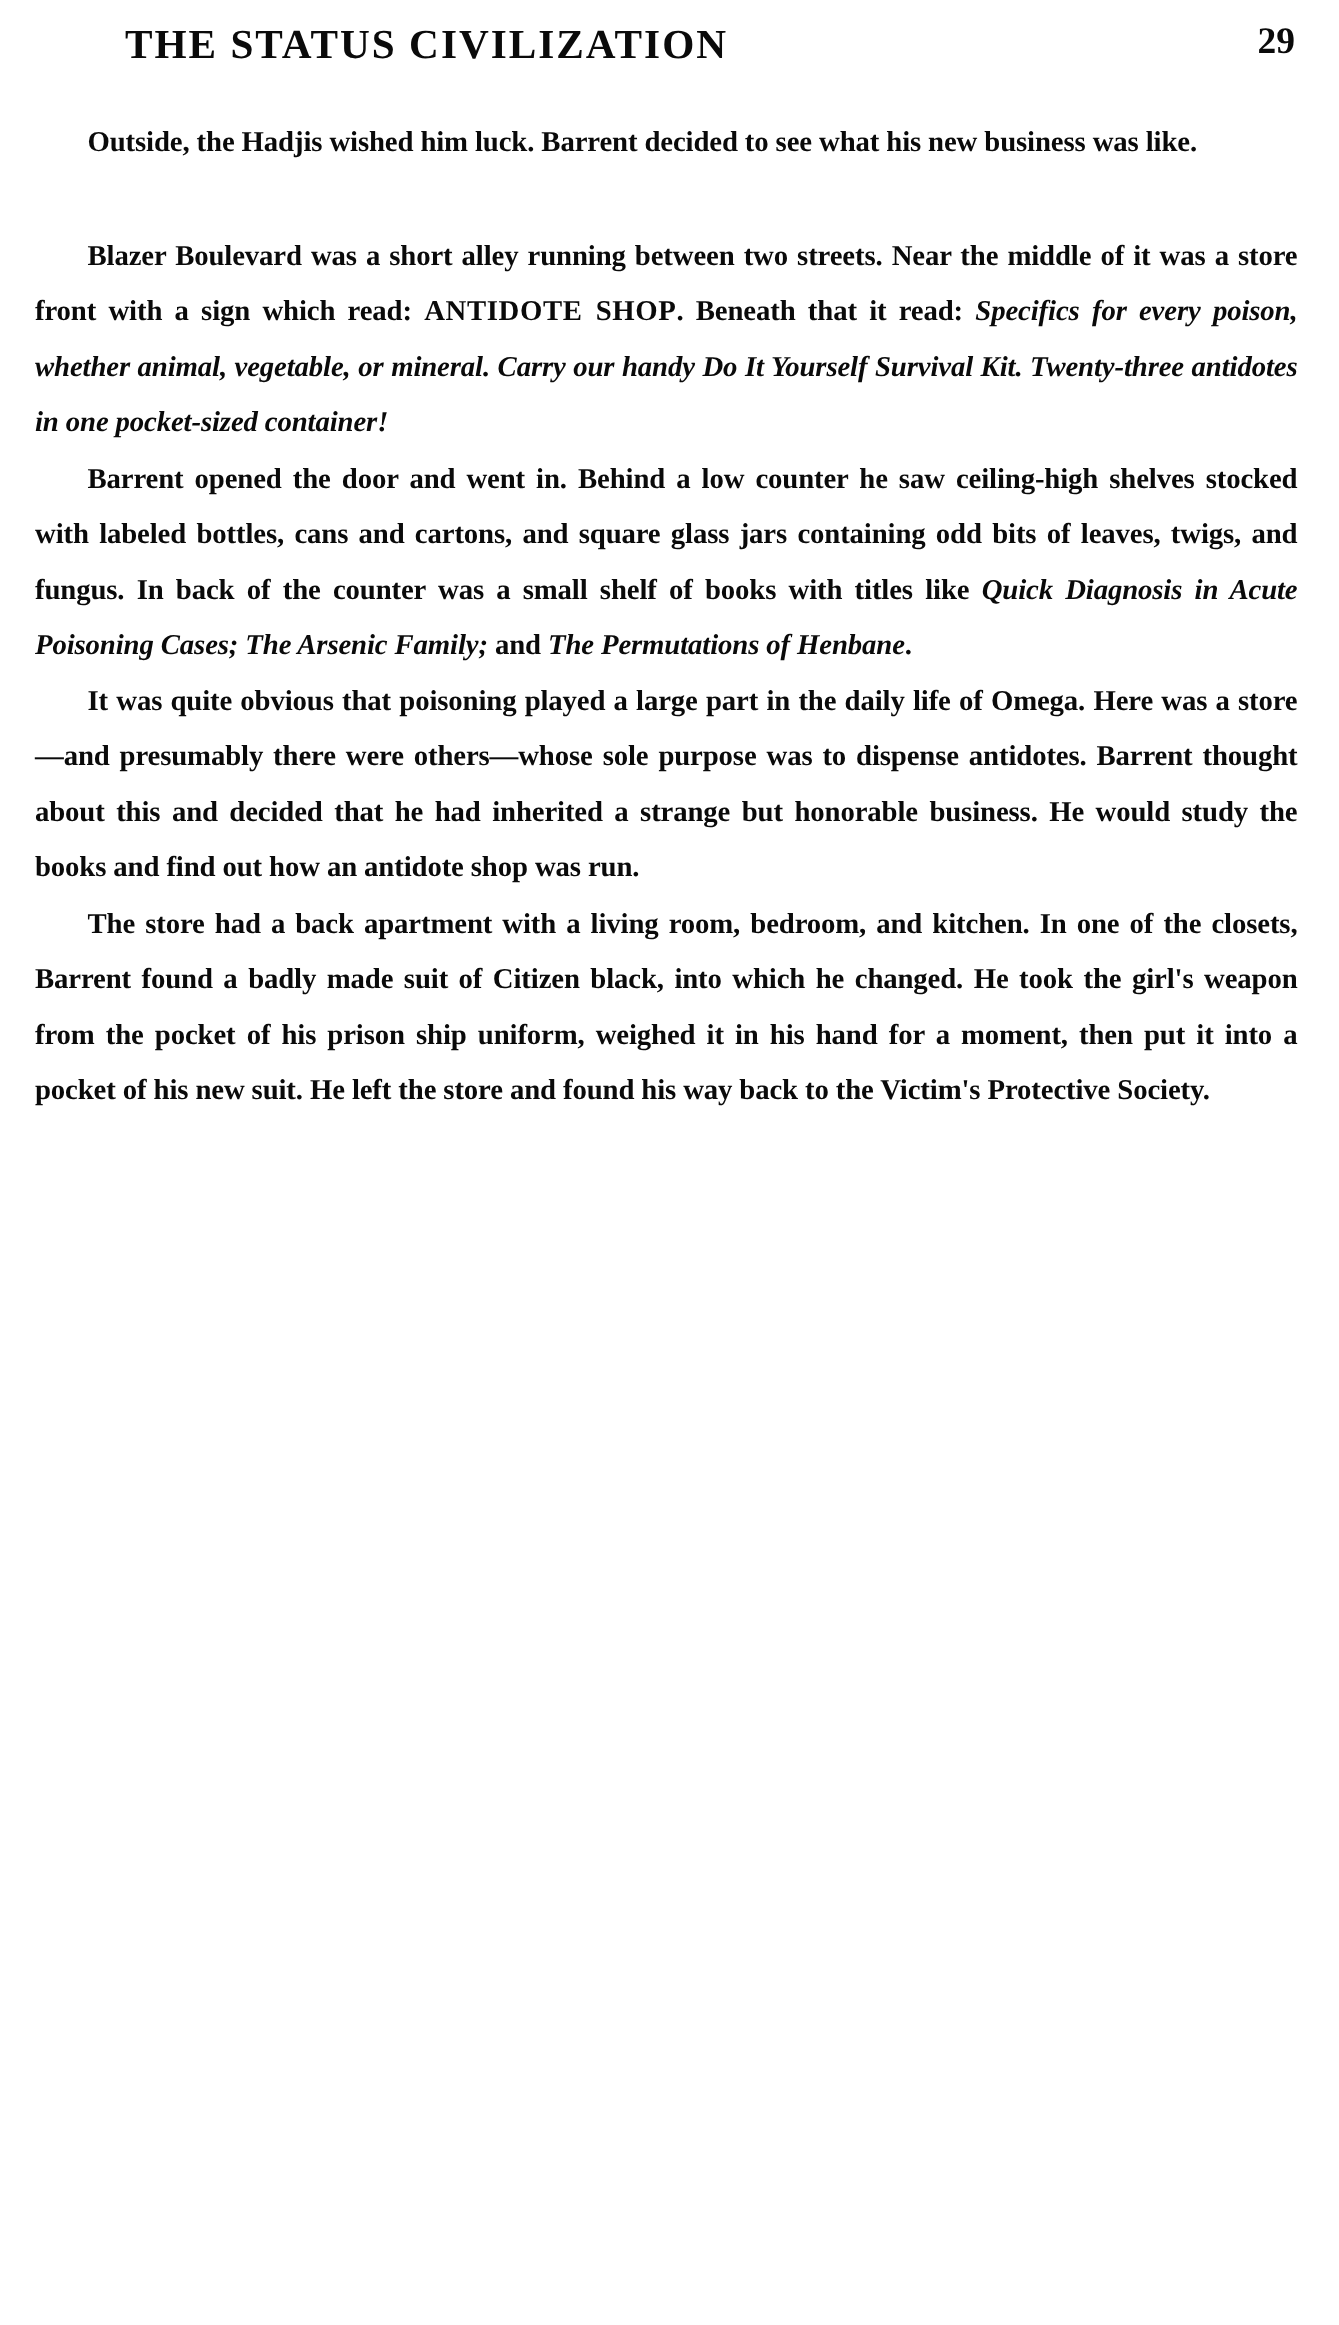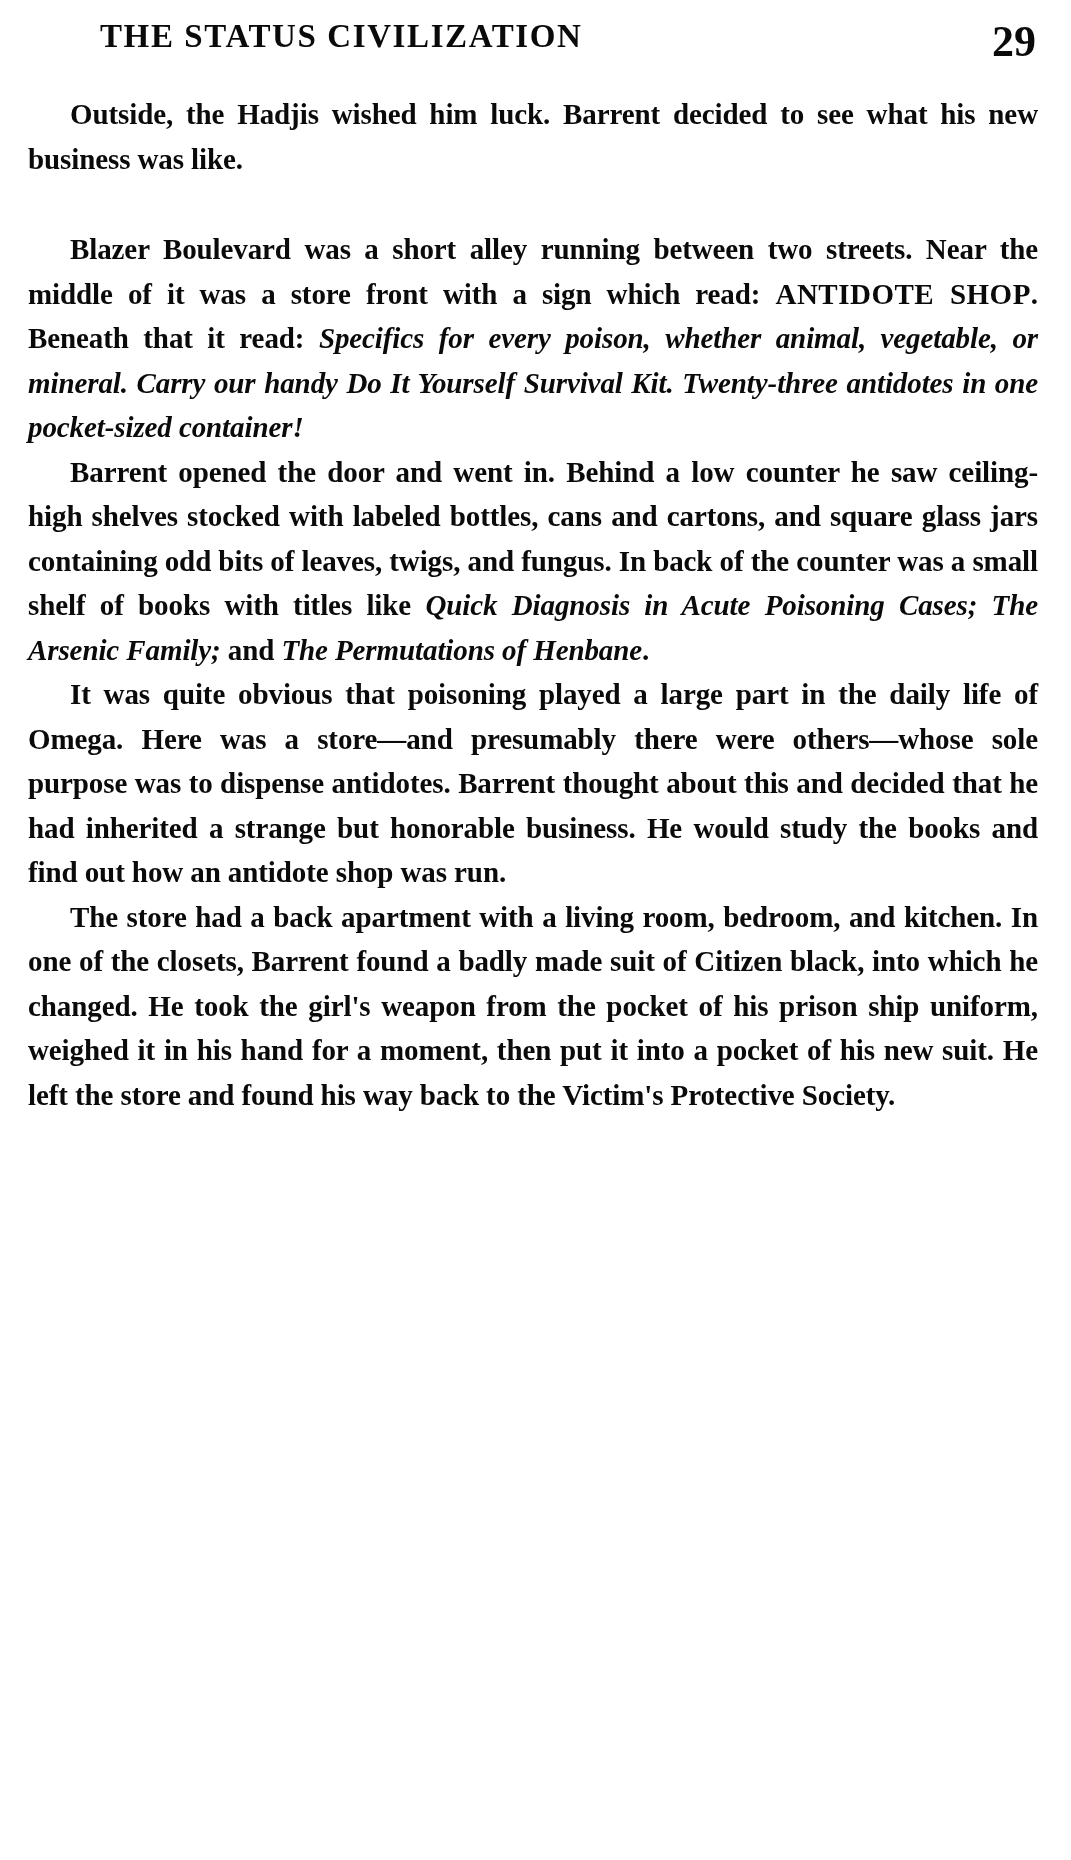--- a/index.html
+++ b/index.html
@@ -37,34 +37,34 @@
     font-family: "Liberation Serif", serif;
     font-size: 33px;
     font-weight: bold;
     letter-spacing: 1.6px;
     white-space: nowrap;
   }
   .page-number {
     position: absolute;
     right: 35px;
     top: 16px;
-    font-size: 44px;
+    font-size: 30px;
     font-weight: bold;
     font-family: "Liberation Serif", serif;
     margin-left: 40px;
   }
   .body-text {
     position: absolute;
     top: 92px;
     left: 28px;
     width: 1010px;
   }
   p.para {
     margin: 0;
-    font-size: 29px;
+    font-size: 23px;
     line-height: 44.5px;
     text-align: justify;
     text-indent: 42px;
     font-family: "Liberation Serif", serif;
     font-weight: bold;
     letter-spacing: -0.1px;
     -webkit-font-smoothing: none;
   }
   p.gap-after {
     margin-bottom: 46px;

